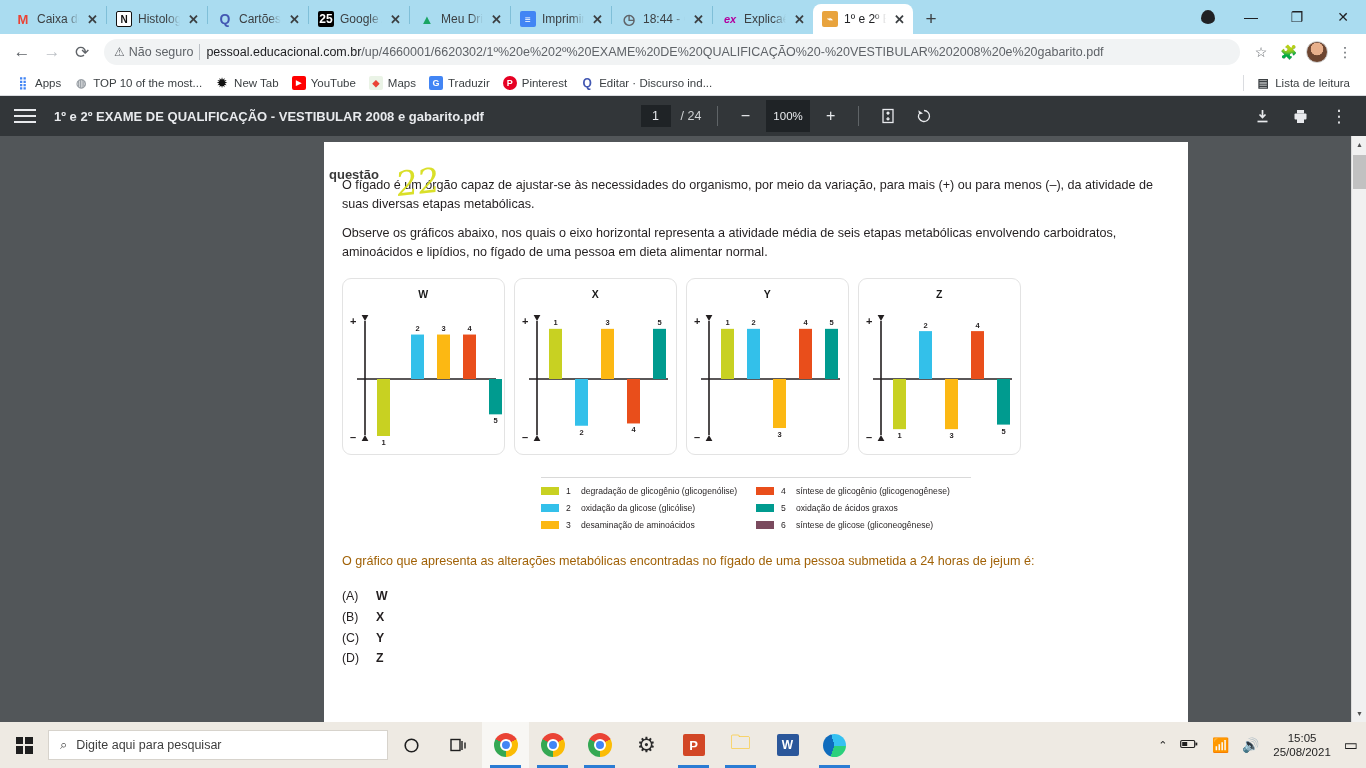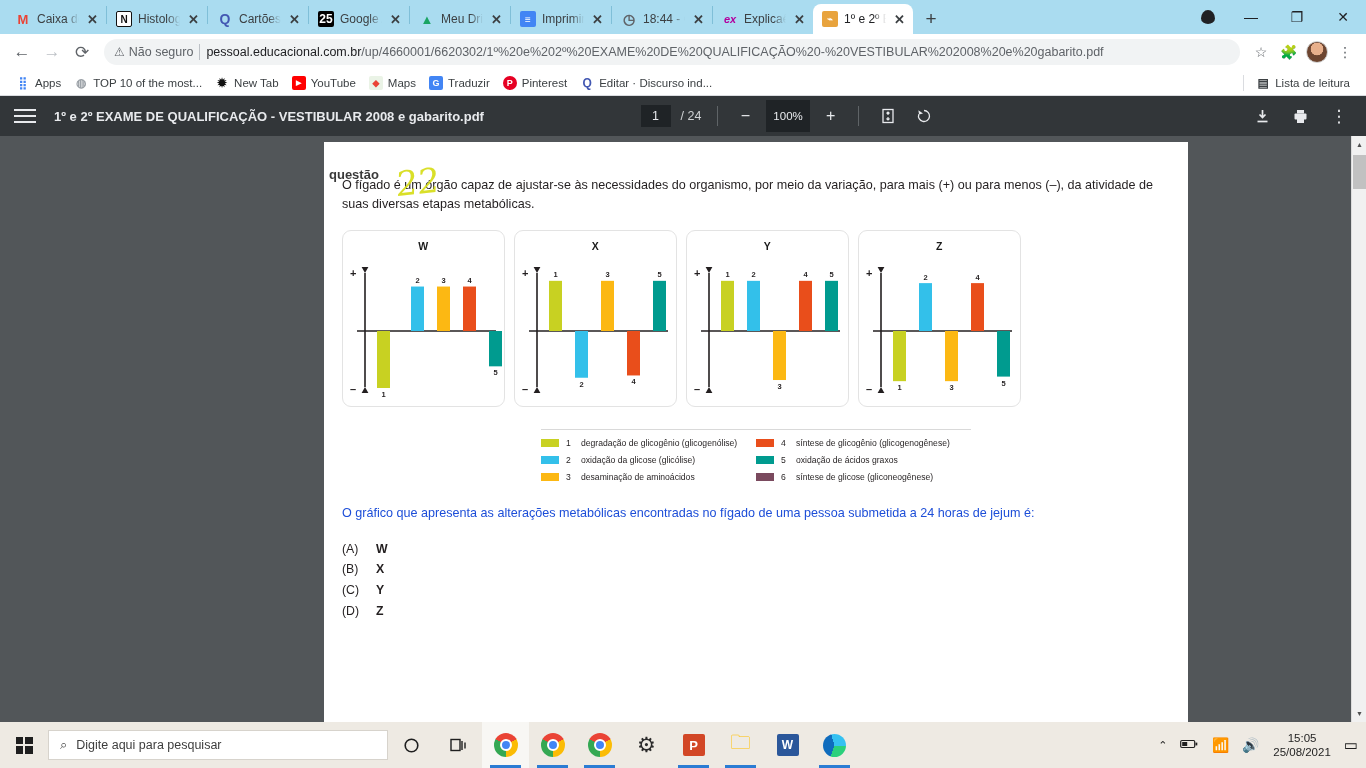--- a/index.html
+++ b/index.html
@@ -110,21 +110,21 @@
   
   .legend-wrap { margin: 22px auto 0 auto; width: 430px; }
   .legend-title { font-size: 10.5px; font-weight: bold; color: #231f20; }
   .legend-rule { height: 1px; background: #d9d9d9; margin: 6px 0 8px 0; }
   .legend-grid { display: flex; gap: 0px; }
   .legend-col { width: 215px; display: flex; flex-direction: column; gap: 7px; }
   .legend-item { display: flex; align-items: center; gap: 7px; font-size: 8.6px; color: #231f20; }
   .swatch { width: 18px; height: 8px; flex: 0 0 18px; }
   .legnum { width: 8px; text-align: left; }
 
-  .q-bottom { margin-top: 22px; font-size: 12.6px; line-height: 1.5; color: #1d4ed8; }
+  .q-bottom { margin-top: 22px; font-size: 12.6px; line-height: 1.5; color: #a16207; }
   .options { margin-top: 16px; font-size: 12.3px; color: #231f20; line-height: 1.68; }
   .opt { display: flex; gap: 0; }
   .opt .lbl { width: 34px; }
   .opt .val { font-weight: bold; }
 
   
   .scrollbar { position: absolute; right: 0; top: 0; width: 15px; height: 100%; background: #f1f1f1; border-left: 1px solid #dcdcdc; }
   .sb-arrow { width: 15px; height: 17px; display:flex;align-items:center;justify-content:center; font-size: 7px; color: #505050; }
   .sb-arrow.bottom { position: absolute; bottom: 0; }
   .sb-thumb { position: absolute; top: 19px; left: 1px; width: 13px; height: 34px; background: #c1c1c1; }
@@ -332,20 +332,21 @@
     </div>
 
     <div class="pdf-stage">
       <div class="page">
         <div class="page-inner">
 
           <div class="q-marker">questão</div>
           <div class="hand-22">22</div>
 
           <p class="ptext t1">O fígado é um órgão capaz de ajustar-se às necessidades do organismo, por meio da variação, para mais (+) ou para menos (–), da atividade de suas diversas etapas metabólicas.</p>
+          <p class="ptext t2"> Observe os gráficos abaixo, nos quais o eixo horizontal representa a atividade média de seis etapas metabólicas envolvendo carboidratos, aminoácidos e lipídios, no fígado de uma pessoa em dieta alimentar normal.</p>
 
           <div class="charts-row">
             <div class="chart-card">
               <div class="chart-title">W</div>
               <span class="plus-sign" style="left:7px;top:36px">+</span>
               <span class="minus-sign" style="left:7px;top:152px">–</span>
               <div class="plot">
                   <svg id="svg-0" width="163" height="140">
                     <path d="M22 14 L22 128" stroke="#231f20" stroke-width="1.6"></path>
                     <path d="M22 14 l-3.4 -6 h6.8 Z" fill="#231f20"></path>

